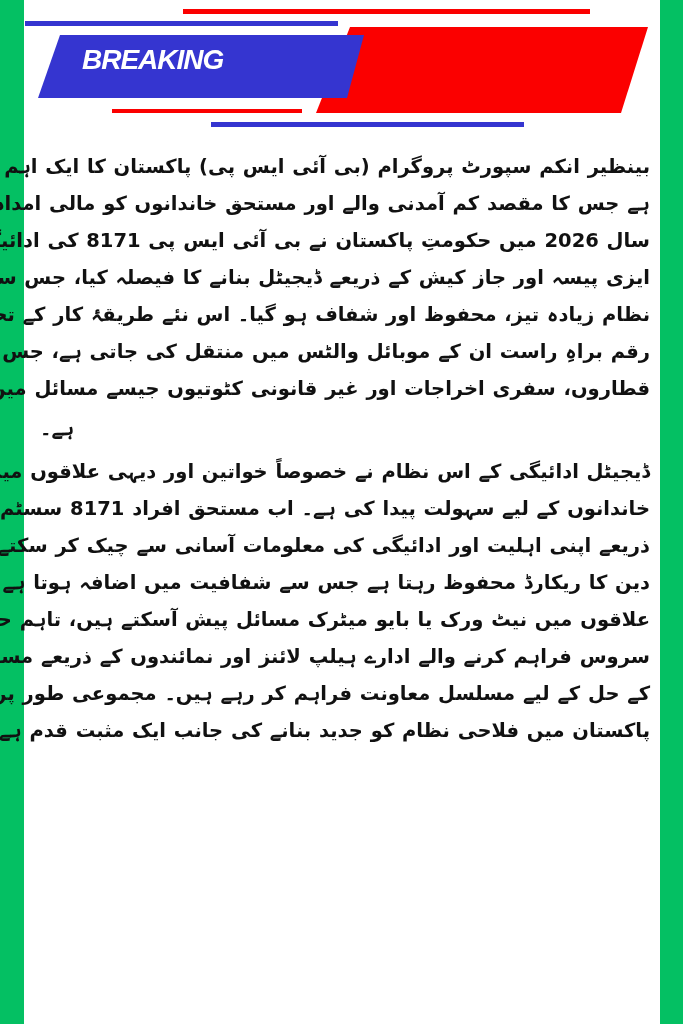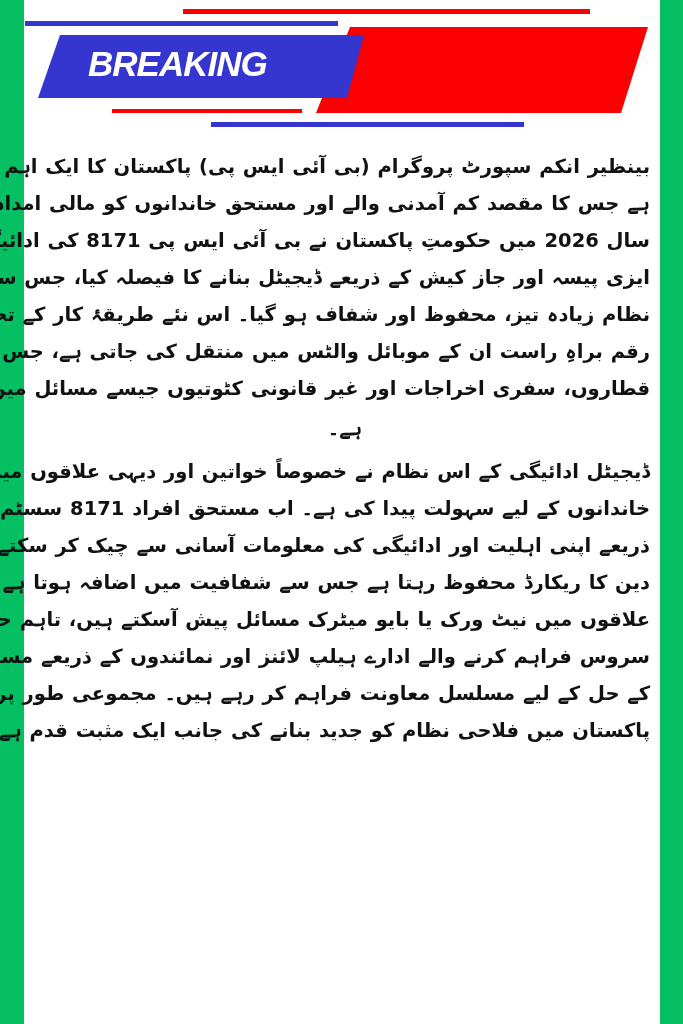--- a/index.html
+++ b/index.html
@@ -14,36 +14,36 @@
   .border-left { left: 0; }
   .border-right { right: 0; width: 23px; }
 
   .banner { position: absolute; left: 0; top: 0; width: 683px; height: 140px; }
   .banner svg { position: absolute; left: 0; top: 0; }
   .banner-word {
     position: absolute; color: #fff; font-family: "Liberation Sans", sans-serif;
     font-weight: bold; font-style: italic; letter-spacing: -1px; line-height: 1;
     white-space: nowrap;
   }
-  .w-breaking { left: 88px; top: 46px; font-size: 35px; }
+  .w-breaking { left: 82px; top: 46px; font-size: 28px; }
   .w-news { left: 372px; top: 33px; font-size: 76px; letter-spacing: -2px; }
 
   .article {
     position: absolute; left: 40px; top: 148px; width: 610px;
     direction: rtl; color: #111;
     font-family: "DejaVu Sans", sans-serif;
   }
   .para {
     margin: 0; font-size: 19.5px; line-height: 37px; text-align: center;
     font-weight: bold; word-spacing: 1px;
   }
   .para .ln { display: block; white-space: nowrap; }
   .para.p1 { margin-bottom: 2px; }
   .para.p2 { }
-  .end-mark { display: block; text-align: center; line-height: 44px; }
+  .end-mark { display: block; text-align: left; line-height: 44px; }
 </style>
 </head>
 <body>
 
 <div class="border-left"></div>
 <div class="border-right"></div>
 
 <div class="banner">
   <svg width="683" height="140" viewBox="0 0 683 140">
     <rect x="183" y="9" width="407" height="5" fill="#fb0000"></rect>

